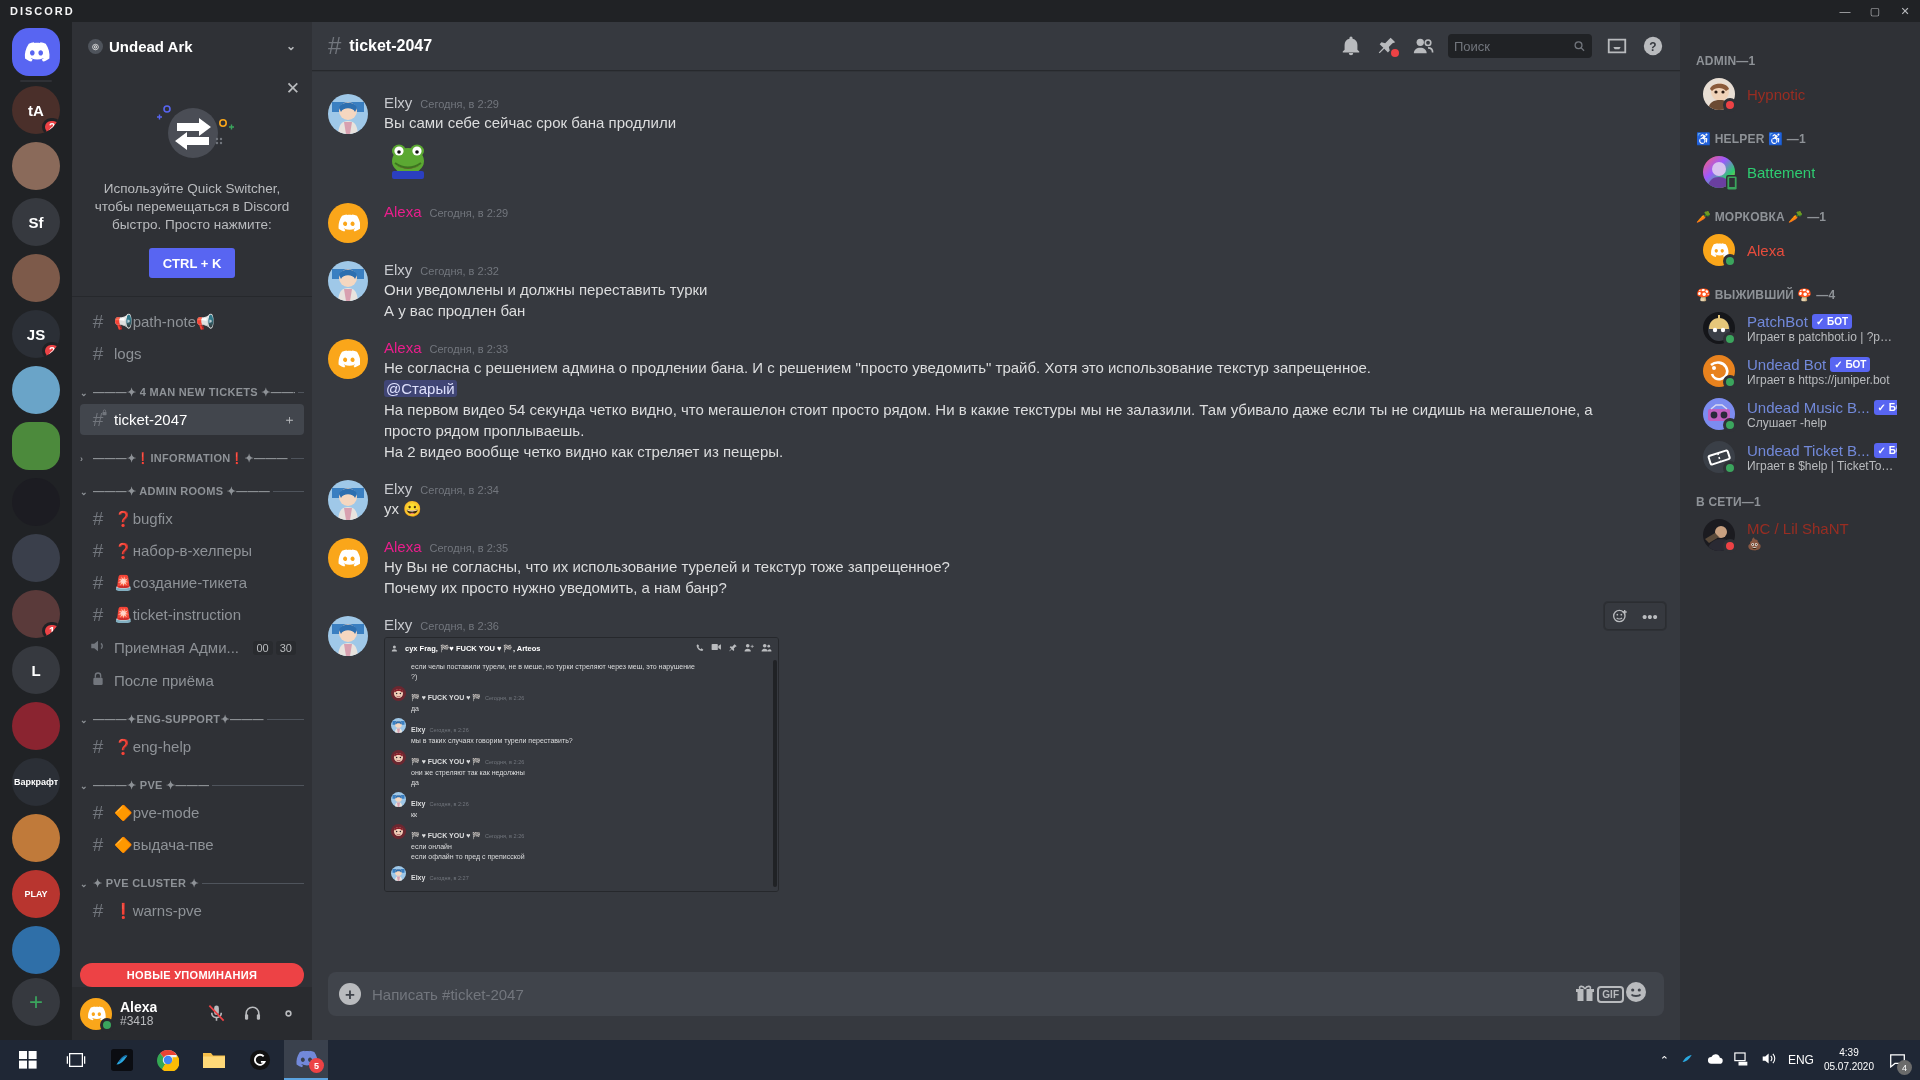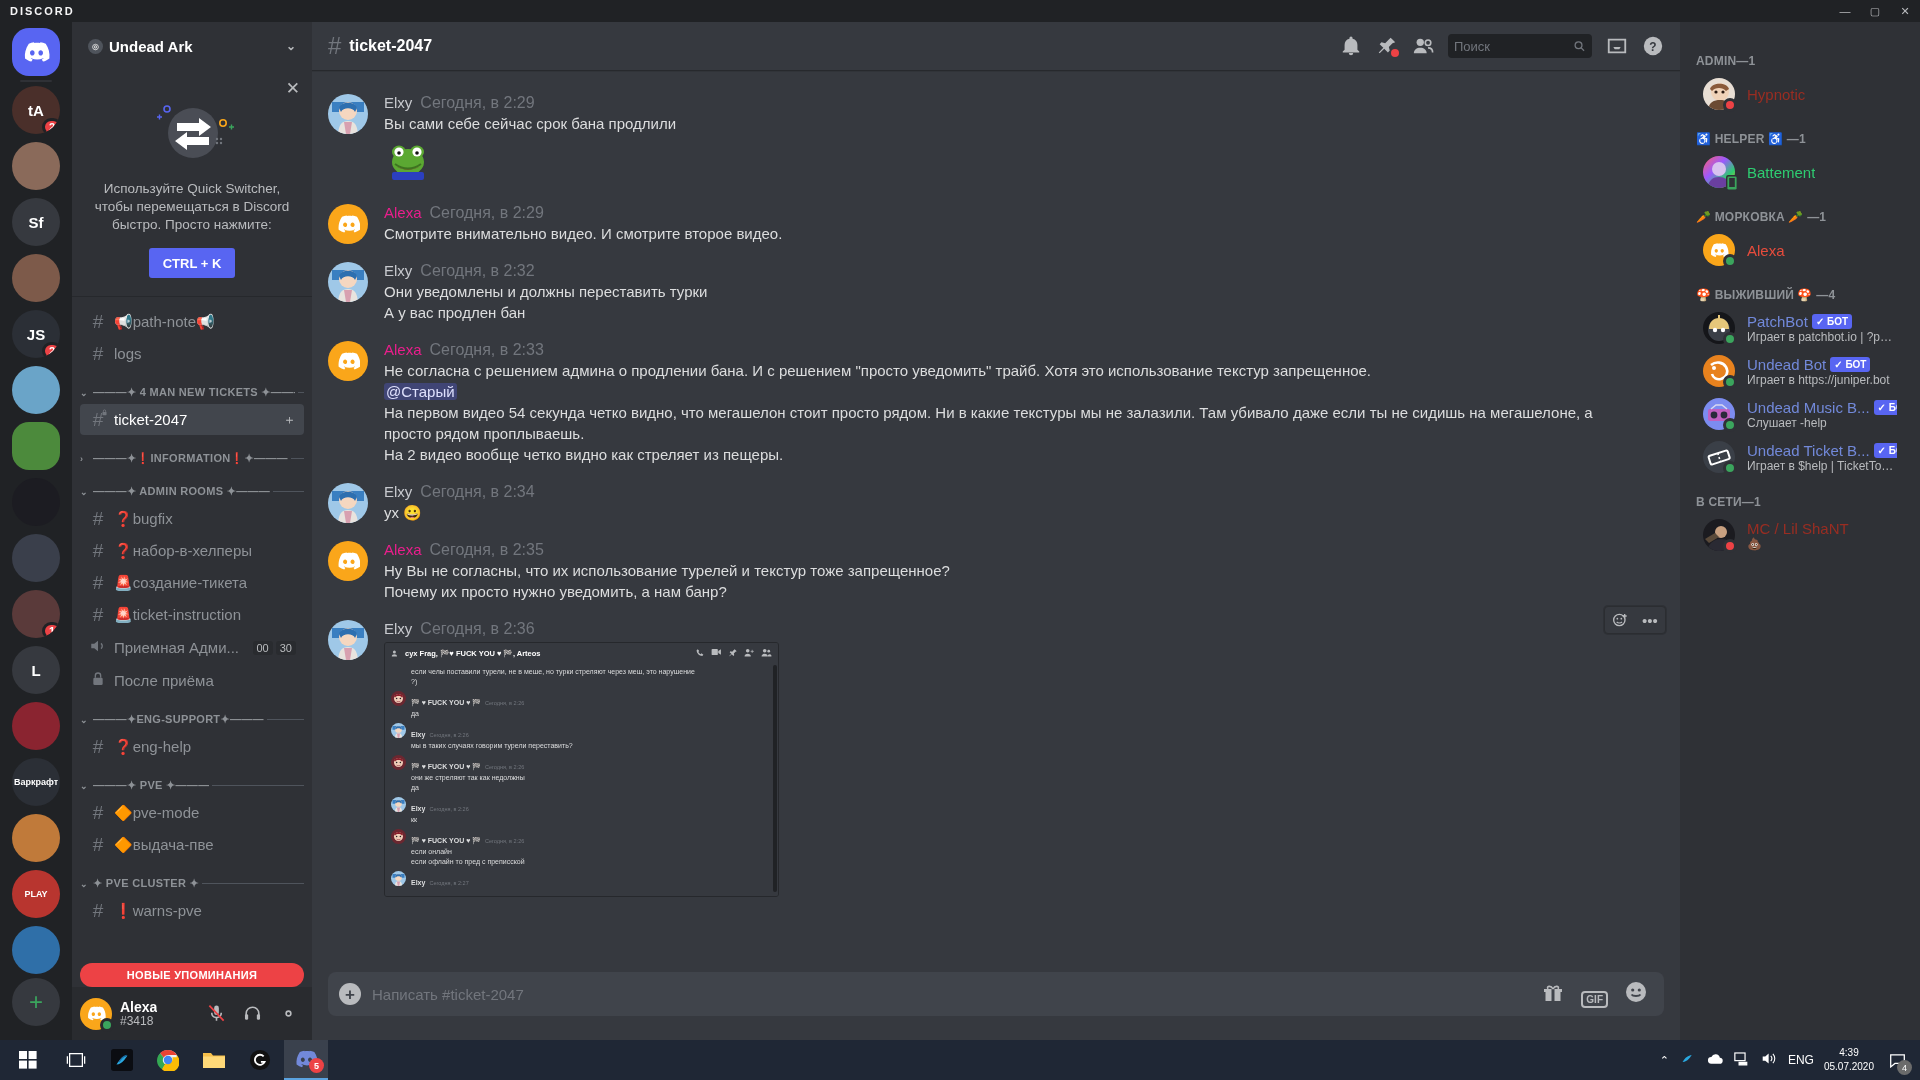--- a/index.html
+++ b/index.html
@@ -121,21 +121,21 @@
   .searchbox input::placeholder { color: #72767d; }
 
   .msgs { flex: 1 1 auto; overflow: hidden; padding: 8px 0 0; position: relative; }
   .msg { display: flex; padding: 2px 48px 2px 16px; margin-top: 14px; position: relative; }
   .msg .avw { width: 40px; flex: 0 0 40px; margin-right: 16px; }
   .msg .av { width: 40px; height: 40px; border-radius: 50%; overflow: hidden; position: relative;
              display: flex; align-items: center; justify-content: center; }
   .msg .content { flex: 1 1 auto; min-width: 0; }
   .msg .mhdr { display: flex; align-items: baseline; gap: 8px; margin-bottom: 1px; }
   .msg .mname { font-size: 15px; font-weight: 500; }
-  .msg .mtime { font-size: 16px; color: #72767d; }
+  .msg .mtime { font-size: 11px; color: #72767d; }
   .msg .line { color: #dcddde; font-size: 15px; line-height: 21px; word-wrap: break-word; }
   .mention { background: rgba(88,101,242,.3); color: #dee0fc; border-radius: 3px; padding: 0 2px; cursor: pointer; }
   .hoverbar { position: absolute; right: 14px; top: -12px; height: 28px; background: #36393f;
               border: 1px solid #2b2d31; border-radius: 4px; display: flex; align-items: center;
               box-shadow: 0 0 0 1px rgba(4,4,5,.15); }
   .hoverbar div { width: 30px; height: 26px; display: flex; align-items: center; justify-content: center;
                   color: #b9bbbe; font-size: 15px; cursor: pointer; }
 
   
   .embed { margin-top: 4px; width: 395px; height: 255px; background: #36393f; border-radius: 3px;
@@ -155,21 +155,21 @@
                     background: #202225; border-radius: 2px; }
 
   .composer { padding: 0 16px 24px; flex: 0 0 auto; }
   .cbox { background: #40444b; border-radius: 8px; min-height: 44px; display: flex; align-items: center;
           padding: 0 16px 0 0; }
   .cbox .plusbtn { width: 44px; height: 44px; display: flex; align-items: center; justify-content: center; cursor: pointer; }
   .cbox .plusbtn i { width: 22px; height: 22px; border-radius: 50%; background: #b9bbbe; color: #40444b;
                      display: flex; align-items: center; justify-content: center; font-style: normal;
                      font-size: 17px; line-height: 1; font-weight: bold; }
   .cbox .cin { flex: 1 1 auto; color: #72767d; font-size: 15px; }
-  .cbox .cicons { display: flex; gap: 16px; align-items: flex-end; color: #b9bbbe; }
+  .cbox .cicons { display: flex; align-items: center; color: #b9bbbe; }
   .cbox .gif { border: 2px solid #b9bbbe; border-radius: 4px; font-size: 10px; font-weight: bold;
                padding: 1px 3px; line-height: 1.1; color: #b9bbbe; }
 
   
   .members { width: 240px; flex: 0 0 240px; background: #2f3136; overflow: hidden; padding: 16px 0 0 0; }
   .mcat { color: #8e9297; font-size: 12px; font-weight: bold; letter-spacing: .2px;
           padding: 16px 8px 4px 16px; }
   .mrow { display: flex; align-items: center; gap: 12px; margin: 1px 15px; padding: 4px 8px;
           border-radius: 4px; cursor: pointer; min-height: 42px; }
   .mrow .mav { width: 32px; height: 32px; border-radius: 50%; position: relative; flex: 0 0 32px;
@@ -508,21 +508,20 @@
                     <path d="M23.7 1.7A21.5 21.5 0 0 0 18.4.3l-.3.6c-1.9-.3-3.8-.3-5.7 0L12 .3A21.5 21.5 0 0 0 6.8 1.7C3.4 6.7 2.5 11.6 3 16.4c2.2 1.6 4.3 2.6 6.4 3.2l1.3-2c-.7-.3-1.4-.6-2-1l.5-.4c3.9 1.8 8.1 1.8 12 0l.5.4c-.6.4-1.3.7-2 1l1.3 2c2.1-.6 4.2-1.6 6.4-3.2.6-5.6-.9-10.5-3.7-14.7ZM10.3 13.5c-1.2 0-2.3-1.2-2.3-2.6 0-1.5 1-2.6 2.3-2.6 1.3 0 2.3 1.2 2.3 2.6 0 1.5-1 2.6-2.3 2.6Zm8.4 0c-1.2 0-2.3-1.2-2.3-2.6 0-1.5 1-2.6 2.3-2.6 1.3 0 2.3 1.2 2.3 2.6 0 1.5-1 2.6-2.3 2.6Z"></path>
                   </svg>
                 </div>
               </div>
             </div>
             <div class="content">
               <div class="mhdr">
                 <span class="mname" style="color:#e91e8c">Alexa</span>
                 <span class="mtime">Сегодня, в 2:29</span>
               </div>
-              <div class="line">Смотрите внимательно видео. И смотрите второе видео.</div>
             </div>
           </div>
           <div class="msg">
             <div class="avw">
               <div class="av">
                 <svg width="40" height="40" viewBox="0 0 40 40">
                   <rect width="40" height="40" fill="#9fc8e8"></rect>
                   <path d="M4 8h32v10H4z" fill="#3a7fc1"></path>
                   <circle cx="20" cy="17" r="9" fill="#f5d7c0"></circle>
                   <path d="M11 14c2-7 16-7 18 0l-2 4c-2-5-12-5-14 0z" fill="#2d6fb0"></path>

